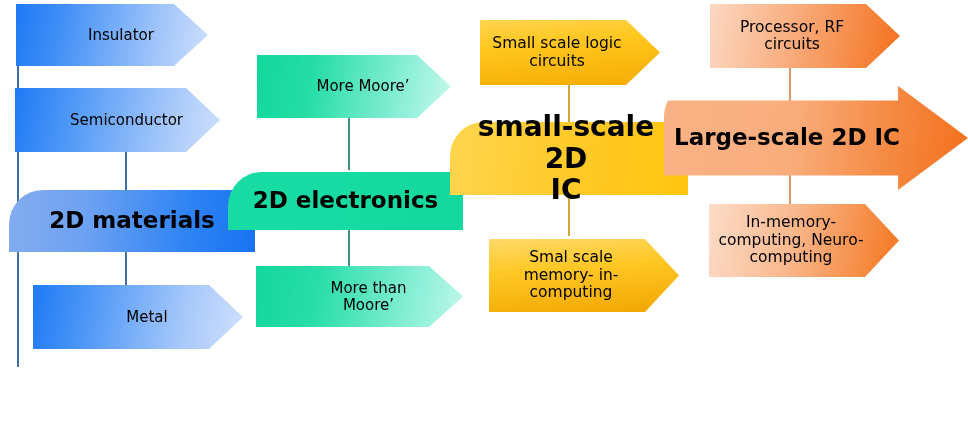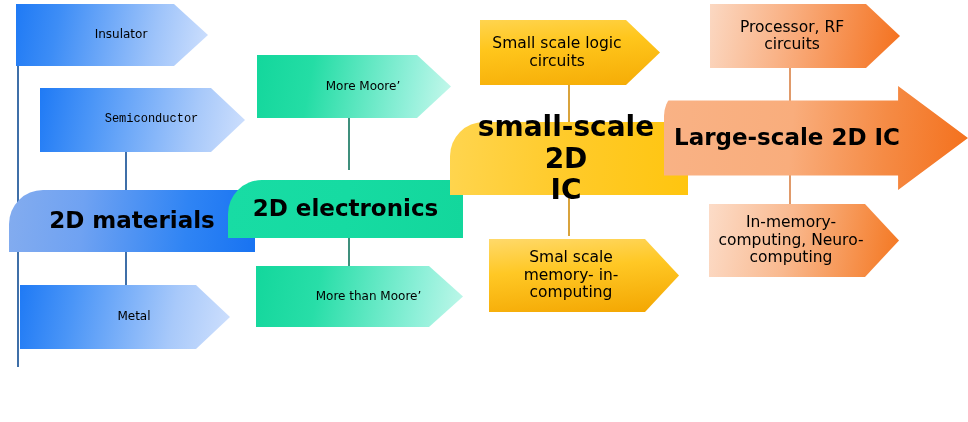--- a/index.html
+++ b/index.html
@@ -55,21 +55,21 @@
     -webkit-clip-path:polygon(0% 14%, 77% 14%, 77% 0%, 100% 50%, 77% 100%, 77% 86%, 0% 86%);
     clip-path:polygon(0% 14%, 77% 14%, 77% 0%, 100% 50%, 77% 100%, 77% 86%, 0% 86%);
   }
 
   
   .conn{position:absolute;z-index:1;}
   .conn.v{width:1.5px;}
 
   
   .t-sm{font-size:15.5px;}
-  .t-md{font-size:12px;padding-left:44px;}
+  .t-md{font-size:15px;padding-left:44px;}
   .t-main{font-size:23px;font-weight:bold;}
   .t-main2{font-size:28px;font-weight:bold;}
 </style>
 </head>
 <body>
 
 <div id="stage">
 
   <div class="conn v" style="left:17px;top:62px;height:305px;background:#3f6fa8;"></div>
 
@@ -87,44 +87,44 @@
 
   <div class="conn v" style="left:789px;top:68px;height:48px;background:#e09a6a;"></div>
 
   <div class="conn v" style="left:789px;top:170px;height:38px;background:#e09a6a;"></div>
 
   <div class="node chev t-md" style="left:16px;top:4px;width:192px;height:62px;
               background:linear-gradient(100deg,#1f7af5 0%,#3d8df6 22%,#9fc4fa 72%,#cfe0fd 100%);">
     <span class="lbl">Insulator</span>
   </div>
 
-  <div class="node chev t-md" style="left:40px;top:88px;width:205px;height:64px;
-              background:linear-gradient(100deg,#1f7af5 0%,#4a95f7 25%,#a8c9fa 75%,#cfe0fd 100%);font-family:Liberation Mono, monospace;">
+  <div class="node chev t-md" style="left:15px;top:88px;width:205px;height:64px;
+              background:linear-gradient(100deg,#1f7af5 0%,#4a95f7 25%,#a8c9fa 75%,#cfe0fd 100%);">
     <span class="lbl">Semiconductor</span>
   </div>
 
   <div class="fold" style="left:208px;top:220px;width:40px;height:30px;background:#1565d8;"></div>
   <div class="node banner t-main" style="left:9px;top:190px;width:246px;height:62px;
               background:linear-gradient(95deg,#83acef 0%,#6fa2f2 30%,#2f84f4 72%,#1873f2 100%);">
     <span class="lbl">2D materials</span>
   </div>
 
-  <div class="node chev t-md" style="left:20px;top:285px;width:210px;height:64px;
+  <div class="node chev t-md" style="left:33px;top:285px;width:210px;height:64px;
               background:linear-gradient(100deg,#1f7af5 0%,#4a95f7 25%,#a8c9fa 72%,#cfe0fd 100%);">
     <span class="lbl">Metal</span>
   </div>
 
 
   <div class="node chev t-md" style="left:257px;top:55px;width:194px;height:63px;
               background:linear-gradient(100deg,#13d79c 0%,#24dda5 28%,#93f0da 78%,#c7f8ec 100%);">
     <span class="lbl">More Moore’</span>
   </div>
 
   <div class="fold" style="left:425px;top:192px;width:40px;height:30px;background:#10bd8a;"></div>
-  <div class="node banner t-main" style="left:228px;top:180px;width:235px;height:58px;
+  <div class="node banner t-main" style="left:228px;top:172px;width:235px;height:58px;
               background:linear-gradient(95deg,#18dca4 0%,#16dba2 50%,#13d79c 100%);">
     <span class="lbl">2D electronics</span>
   </div>
 
   <div class="node chev t-md" style="left:256px;top:266px;width:207px;height:61px;
               background:linear-gradient(100deg,#13d79c 0%,#28dea8 30%,#8ff0d9 78%,#c0f7ea 100%);">
     <span class="lbl">More than Moore’</span>
   </div>
 
   <div class="node chev t-sm" style="left:480px;top:20px;width:180px;height:65px;

